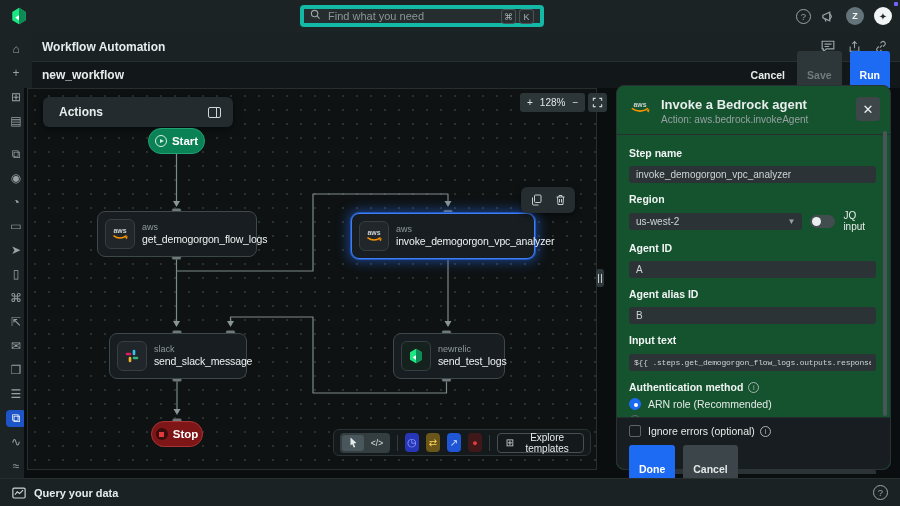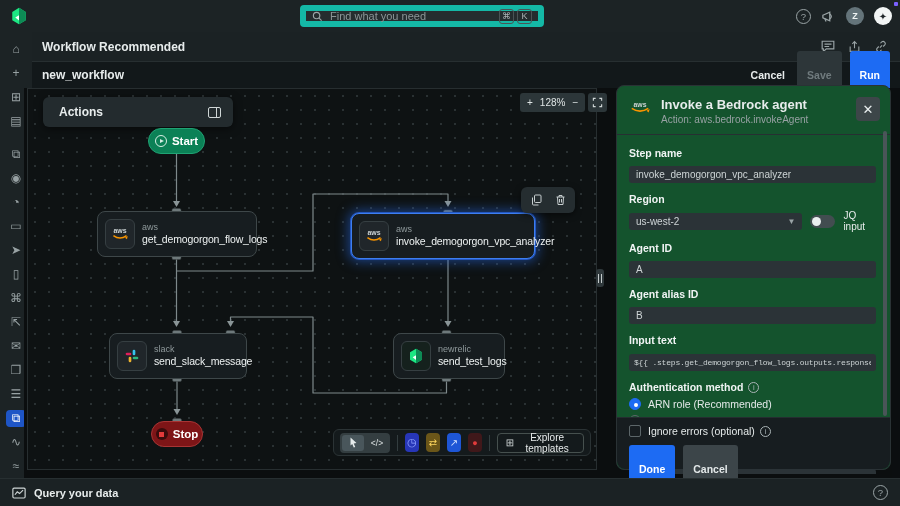--- a/index.html
+++ b/index.html
@@ -8,22 +8,22 @@
     width:900px; height:506px; position:relative; overflow:hidden;
     background:#0b0e10; color:#e7ecec;
     font-family:"Liberation Sans", sans-serif;
   }
   svg { display:block; }
 
   
   .topnav { position:absolute; left:0; top:0; width:900px; height:32px; background:#1c2325; }
   .brand { position:absolute; left:10px; top:7px; width:18px; height:18px; }
   .search { position:absolute; left:300px; top:5px; width:244px; height:22px;
-    background:#252d2f; border:6px solid #14b8a6; border-radius:4px;
-    display:flex; align-items:center; padding:0 6px; }
+    background:#252d2f; border:4px solid #14b8a6; border-radius:4px;
+    display:flex; padding:0 6px; }
   .search svg { margin-right:5px; }
   .search input { flex:1; background:transparent; border:none; outline:none;
     color:#cfd6d6; font-size:11px; font-family:"Liberation Sans",sans-serif; }
   .search input::placeholder { color:#8b9597; }
   .kbd { border:1px solid #4a5456; border-radius:3px; min-width:15px; height:15px;
     font-size:9px; color:#aab3b5; display:flex; align-items:center; justify-content:center;
     padding:0 2px; margin-left:3px; }
   .topnav-right { position:absolute; right:8px; top:0; height:32px; display:flex; align-items:center; gap:10px; }
   .help-circle { width:15px; height:15px; border-radius:50%; border:1px solid #9aa4a6;
     color:#9aa4a6; font-size:9.5px; display:flex; align-items:center; justify-content:center; }
@@ -213,21 +213,21 @@
   <div class="side-icon">⇱</div>
   <div class="side-icon">✉</div>
   <div class="side-icon">❐</div>
   <div class="side-icon">☰</div>
   <div class="side-icon selected">⧉</div>
   <div class="side-icon">∿</div>
   <div class="side-icon">≈</div>
 </div>
 
 <div class="headerbar">
-  <span class="title">Workflow Recommended</span>
+  <span class="title">Workflow Automation</span>
   <span class="hicons">
     <span>
       <svg width="14" height="13" viewBox="0 0 24 22">
         <path d="M2 2 H22 V15 H9 L4 20 V15 H2 Z" fill="none" stroke="#9aa4a6" stroke-width="2"></path>
         <path d="M6 7 H18 M6 11 H14" stroke="#9aa4a6" stroke-width="2"></path>
       </svg>
     </span>
     <span>
       <svg width="13" height="13" viewBox="0 0 24 24">
         <path d="M12 15 V3 M8 7 L12 3 L16 7" fill="none" stroke="#9aa4a6" stroke-width="2"></path>

